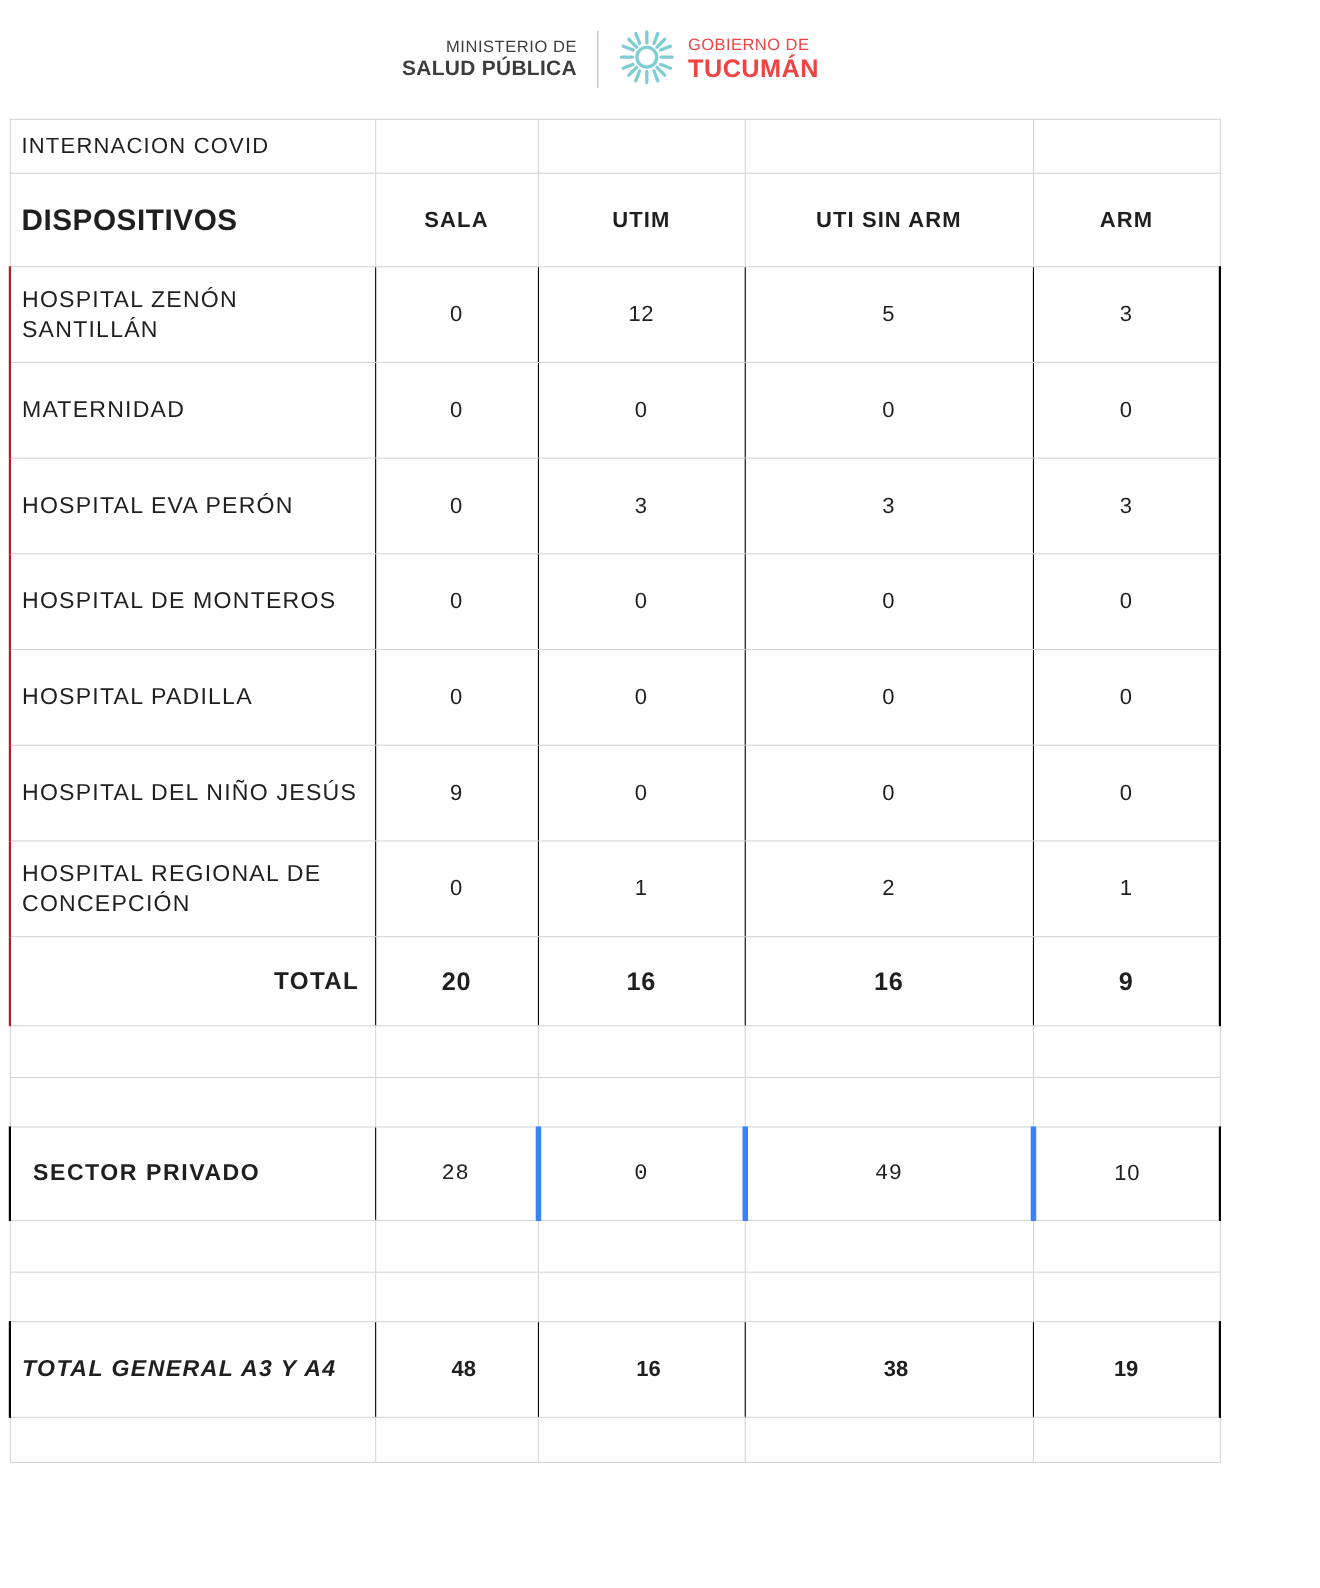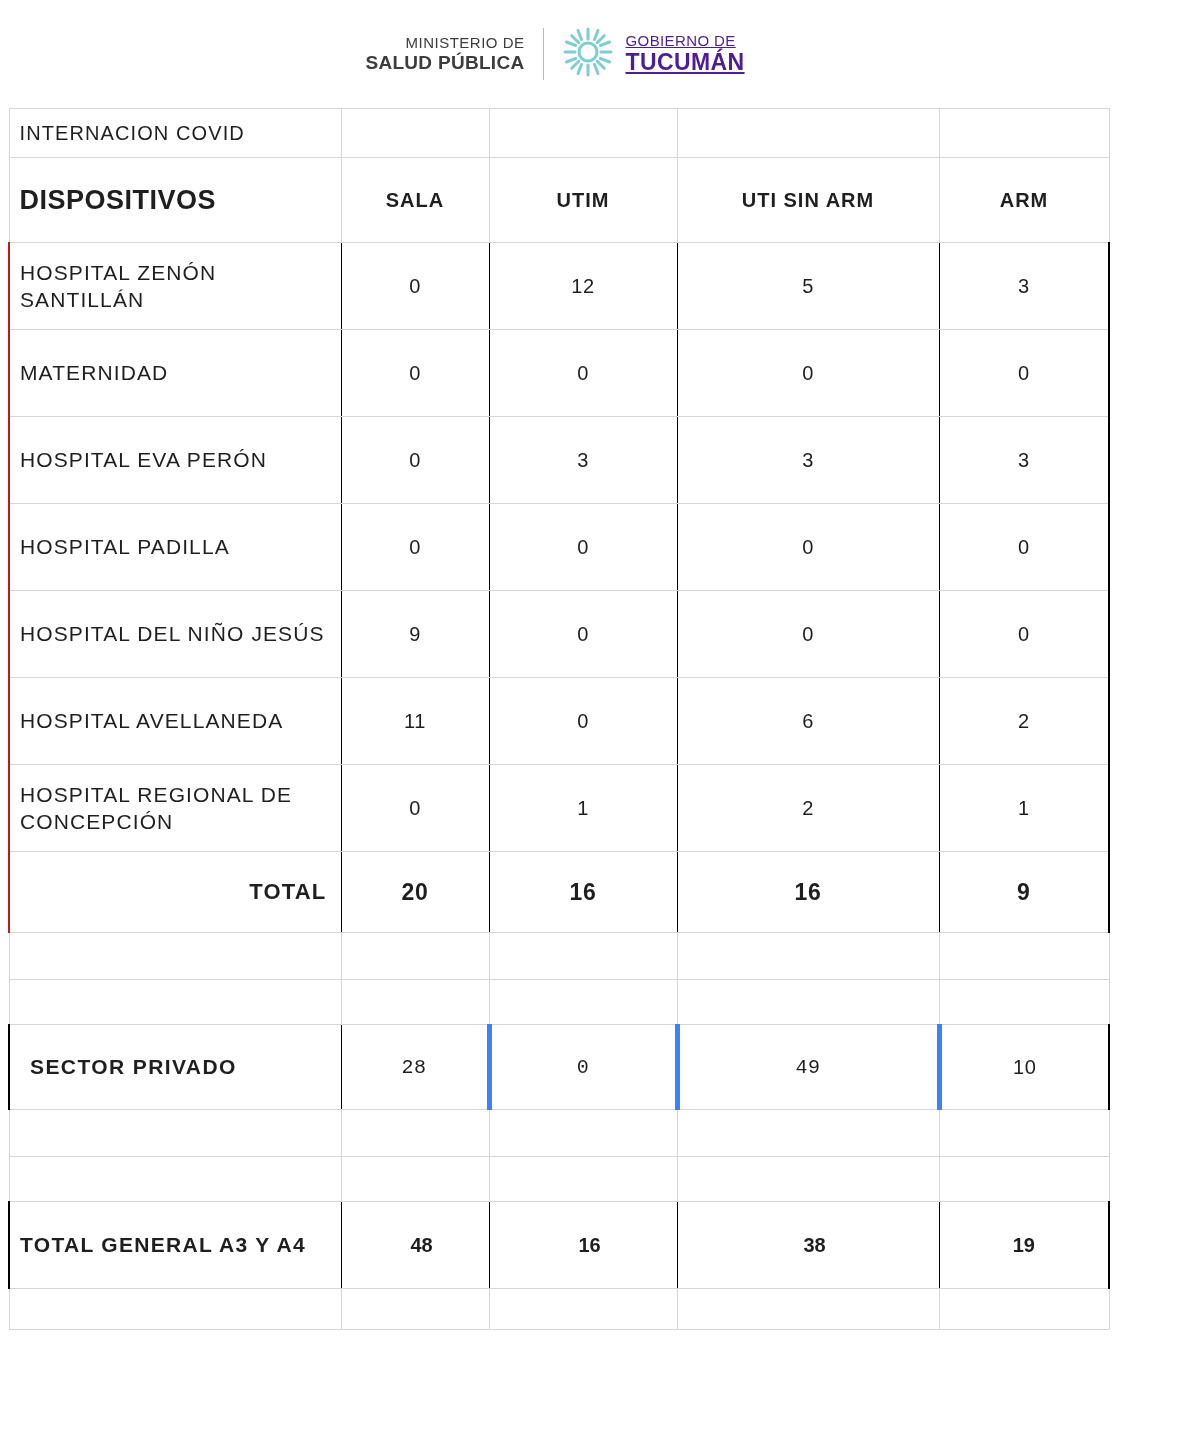--- a/index.html
+++ b/index.html
@@ -50,22 +50,21 @@
     height: 52px;
     background: #b9b9b9;
   }
   .gob-block {
     display: flex;
     align-items: center;
     gap: 12px;
   }
   .gob-text {
     line-height: 1.1;
-    color: #4c1d95;
-    text-decoration: underline;
+    color: #ef4444;
   }
   .gob-line1 {
     font-size: 15px;
     letter-spacing: 0.4px;
   }
   .gob-line2 {
     font-size: 23px;
     font-weight: bold;
     letter-spacing: 0.4px;
   }
@@ -220,20 +219,21 @@
     letter-spacing: 1.3px;
   }
   .gtot td.inner {
     border-left: 1px solid #000;
     border-right: 1px solid #000;
     padding-left: 23px;
   }
   .gtot td.first {
     border-left: 2px solid #000;
     border-right: 1px solid #000;
+    font-style: italic;
   }
   .gtot td.last {
     border-right: 2px solid #000;
     border-left: 1px solid #000;
   }
 
   .tail td { height: 40px; }
 </style>
 </head>
 <body>
@@ -318,39 +318,39 @@
         <td class="lastcol">0</td>
       </tr>
       <tr class="drow">
         <td class="name firstcol">HOSPITAL EVA PERÓN</td>
         <td class="cellsep">0</td>
         <td class="cellsep">3</td>
         <td class="cellsep">3</td>
         <td class="lastcol">3</td>
       </tr>
       <tr class="drow">
+        <td class="name firstcol">HOSPITAL DE MONTEROS</td>
+        <td class="cellsep">0</td>
+        <td class="cellsep">0</td>
+        <td class="cellsep">0</td>
+        <td class="lastcol">0</td>
+      </tr>
+      <tr class="drow">
         <td class="name firstcol">HOSPITAL PADILLA</td>
         <td class="cellsep">0</td>
         <td class="cellsep">0</td>
         <td class="cellsep">0</td>
         <td class="lastcol">0</td>
       </tr>
       <tr class="drow">
         <td class="name firstcol">HOSPITAL DEL NIÑO JESÚS</td>
         <td class="cellsep">9</td>
         <td class="cellsep">0</td>
         <td class="cellsep">0</td>
         <td class="lastcol">0</td>
-      </tr>
-      <tr class="drow">
-        <td class="name firstcol">HOSPITAL AVELLANEDA</td>
-        <td class="cellsep">11</td>
-        <td class="cellsep">0</td>
-        <td class="cellsep">6</td>
-        <td class="lastcol">2</td>
       </tr>
       <tr class="drow">
         <td class="name firstcol">HOSPITAL REGIONAL DE CONCEPCIÓN</td>
         <td class="cellsep">0</td>
         <td class="cellsep">1</td>
         <td class="cellsep">2</td>
         <td class="lastcol">1</td>
       </tr>
 
       <tr class="drow row-total">

